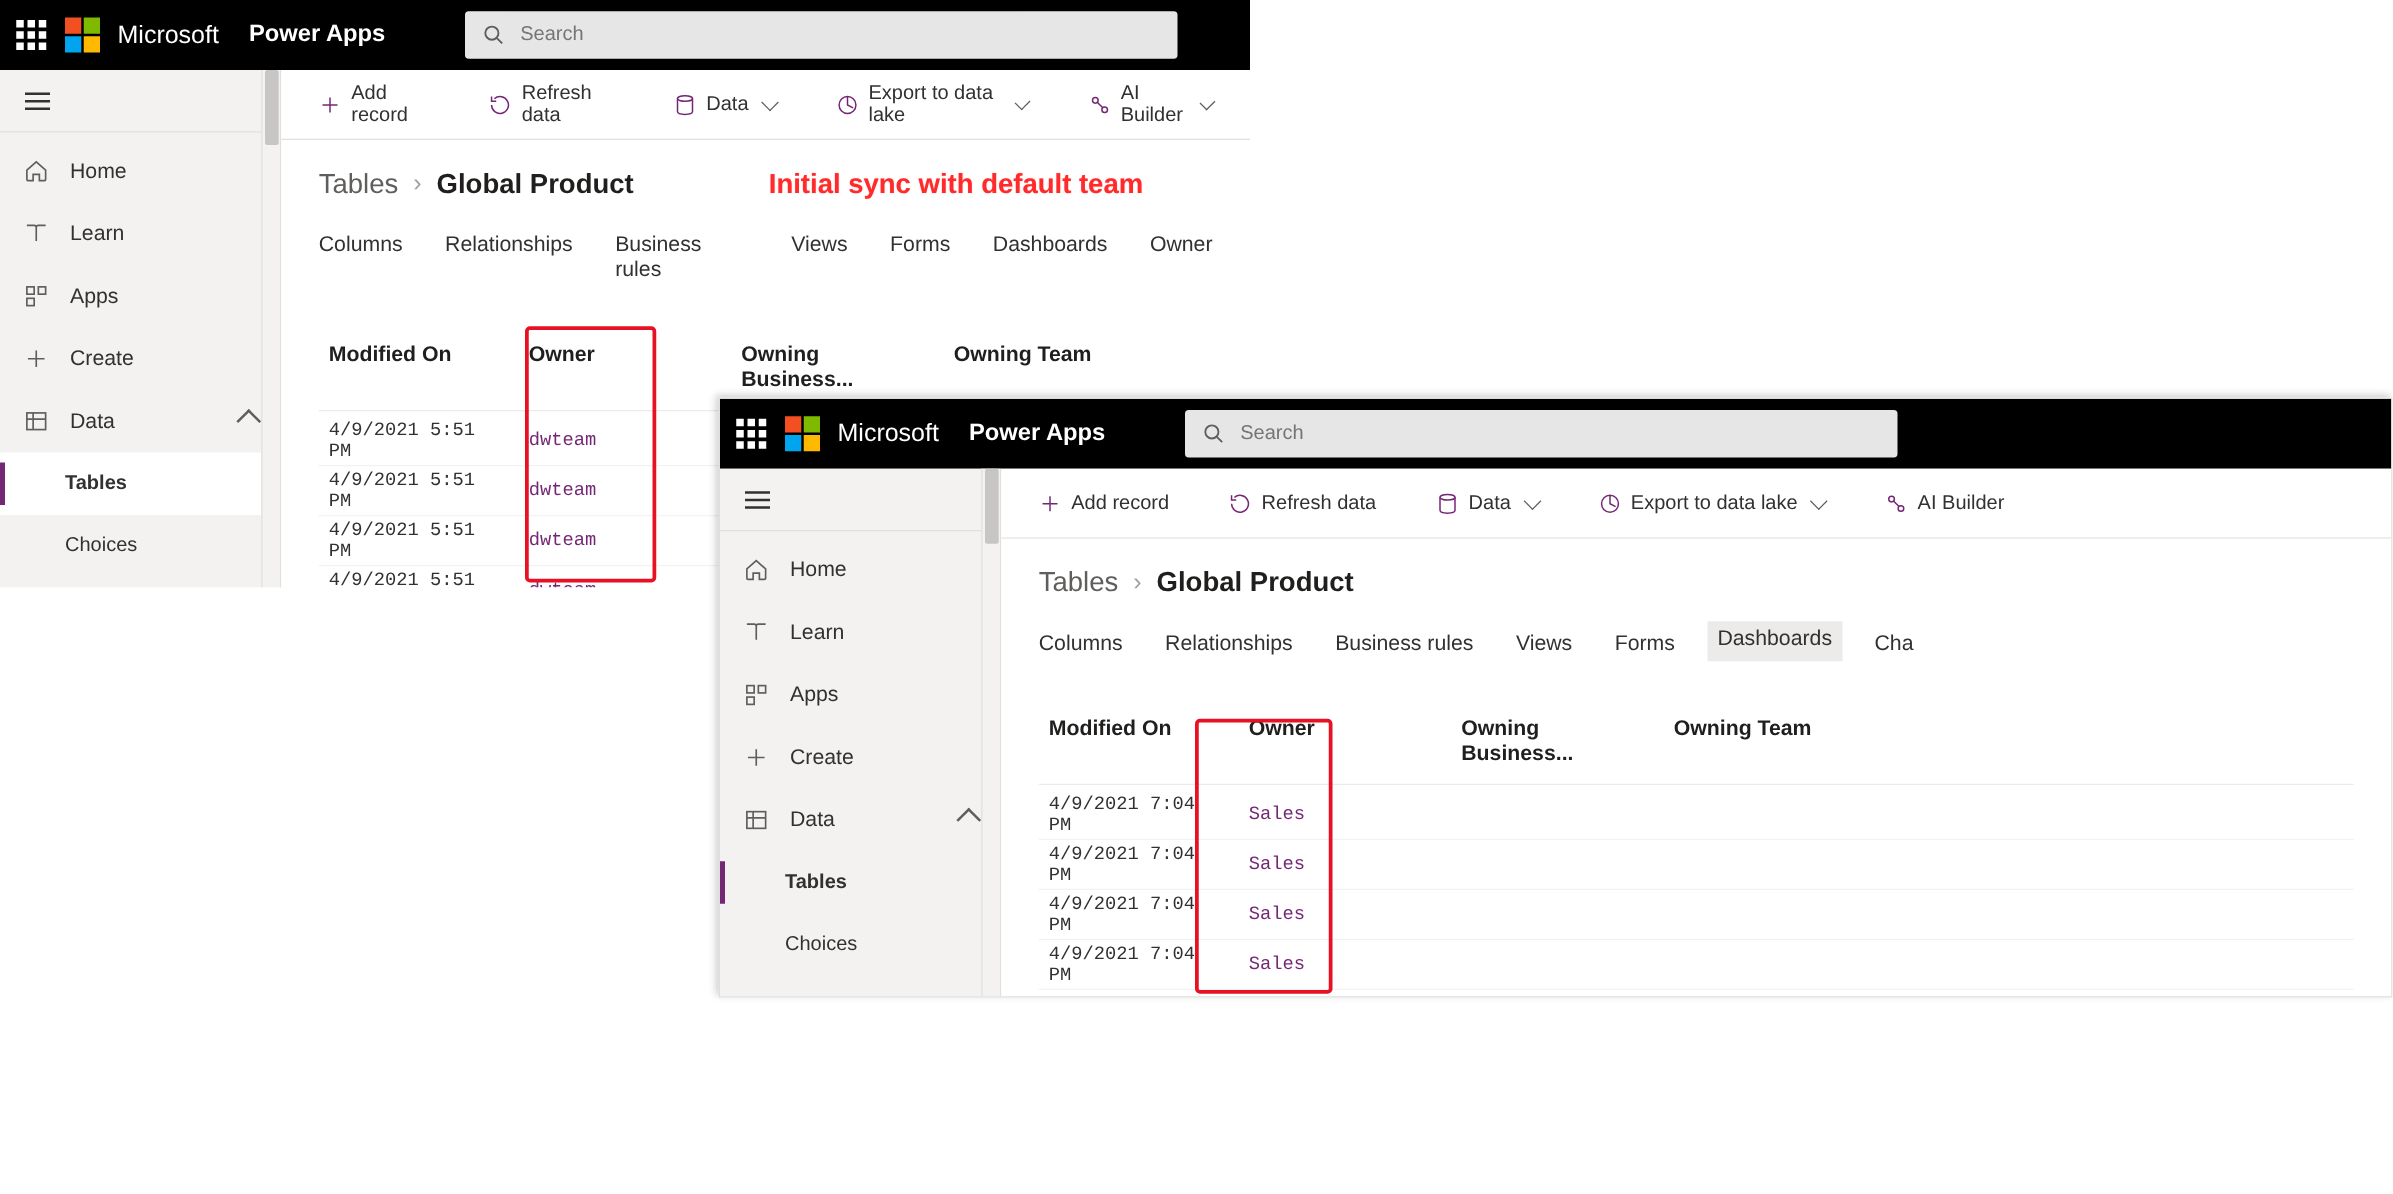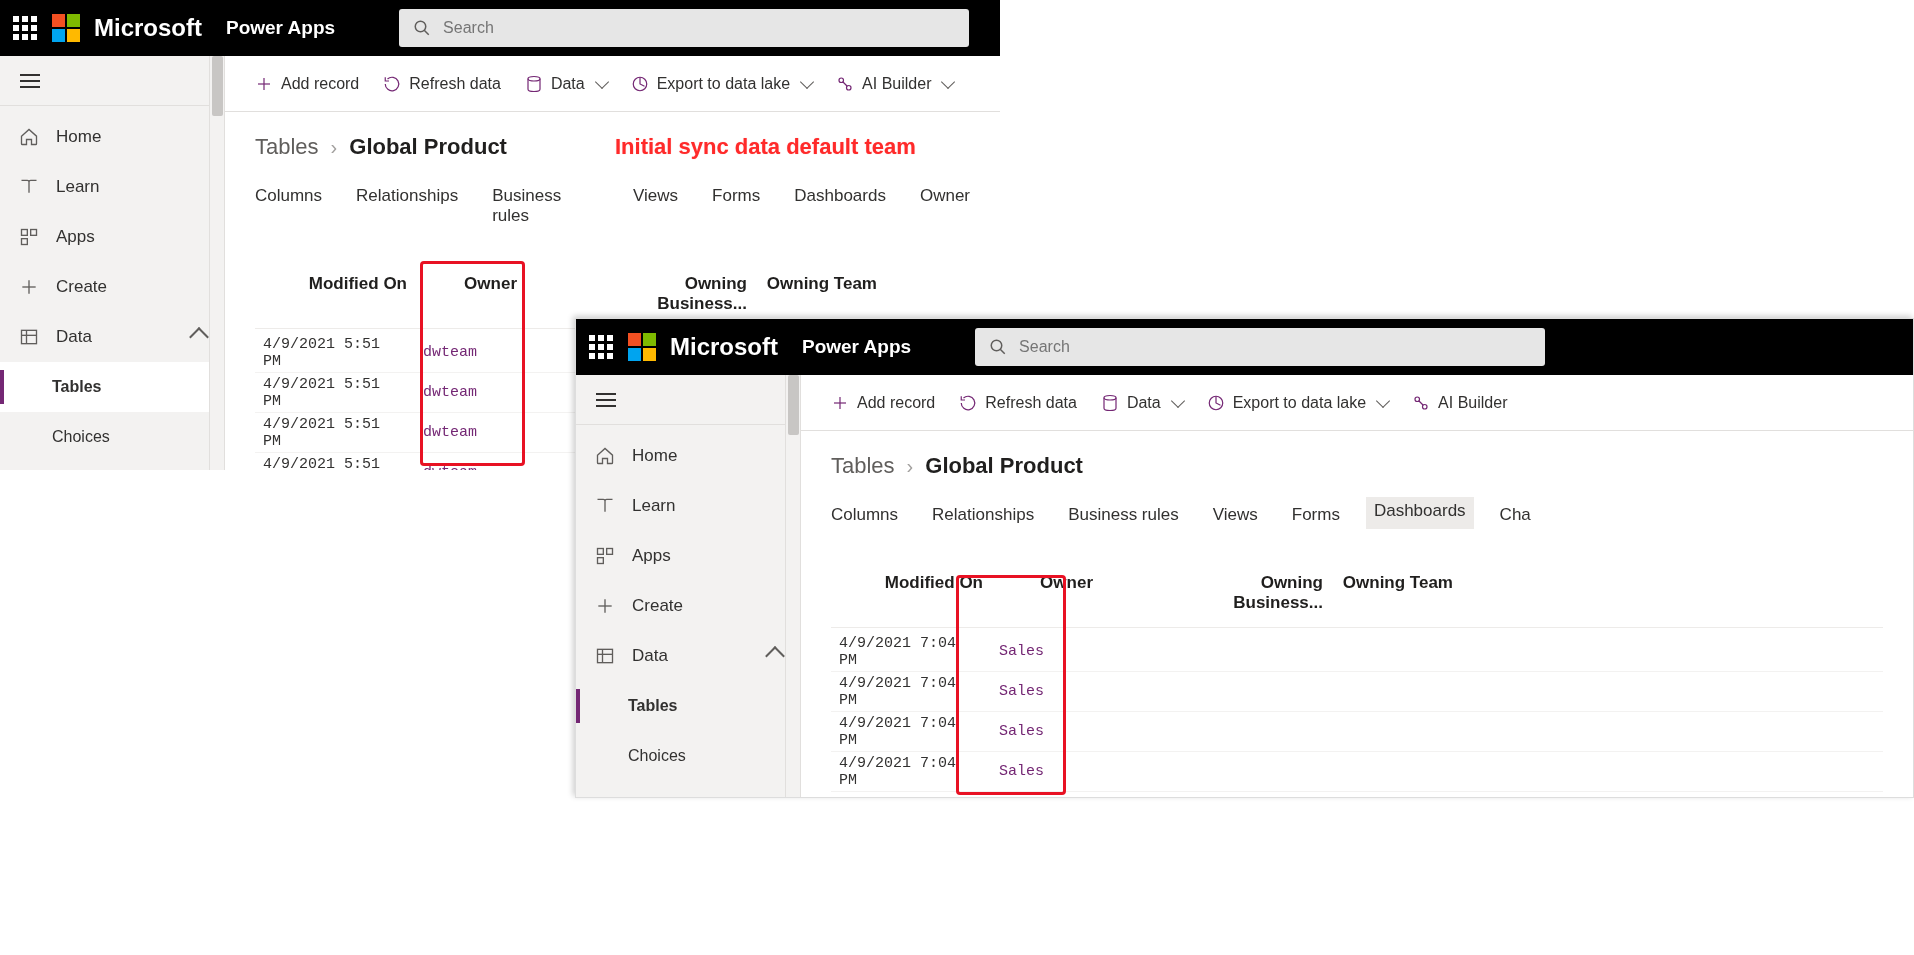--- a/index.html
+++ b/index.html
@@ -37,21 +37,21 @@
     width: 28px; height: 28px;
     display: grid;
     grid-template-columns: 1fr 1fr;
     grid-template-rows: 1fr 1fr;
     gap: 2px;
   }
   .mslogo span:nth-child(1){background:#f25022;}
   .mslogo span:nth-child(2){background:#7fba00;}
   .mslogo span:nth-child(3){background:#00a4ef;}
   .mslogo span:nth-child(4){background:#ffb900;}
-  .brand { font-size: 24px; font-weight: 700; }
+  .brand { font-size: 20px; font-weight: 400; }
   .appname { font-size: 19px; font-weight: 700; margin-left: 10px; }
   .searchwrap {
     flex: 1;
     margin-left: 50px;
     max-width: 570px;
   }
   .searchbox {
     background: #e6e6e6;
     border-radius: 3px;
     height: 38px;
@@ -143,21 +143,21 @@
     position: relative;
     overflow: hidden;
   }
   .cmdbar {
     height: 56px;
     background: #fff;
     border-bottom: 1px solid #e1dfdd;
     display: flex;
     align-items: center;
     padding: 0 18px;
-    gap: 0;
+    gap: 24px;
   }
   .cmdbtn {
     display: flex;
     align-items: center;
     gap: 8px;
     padding: 6px 12px;
     font-size: 16px;
     color: #323130;
     cursor: pointer;
     border-radius: 2px;
@@ -208,21 +208,20 @@
 
   .table { }
   .thead {
     display:flex;
     font-size:17px;
     font-weight:600;
     color:#201f1e;
     border-bottom:1px solid #edebe9;
     padding-bottom:10px;
     margin-bottom:4px;
-    text-align:right;
   }
   .th { padding:4px 8px; }
   .trow {
     display:flex;
     font-size:15px;
     color:#323130;
     height:40px;
     align-items:center;
     border-bottom:1px solid #f3f2f1;
   }
@@ -394,21 +393,21 @@
         </div>
       </div>
 
       <div class="content">
         <div class="crumbs">
           <span>Tables</span>
           <span class="crumbsep">›</span>
           <span class="crumb-current">Global Product</span>
         </div>
 
-        <div class="annotation" style="top:78px; left:390px;">Initial sync data default team</div>
+        <div class="annotation" style="top:78px; left:390px;">Initial sync with default team</div>
 
         <div class="subtabs">
           <span class="subtab">Columns</span>
           <span class="subtab">Relationships</span>
           <span class="subtab">Business rules</span>
           <span class="subtab">Views</span>
           <span class="subtab">Forms</span>
           <span class="subtab">Dashboards</span>
           <span class="subtab">Owner</span>
         </div>

